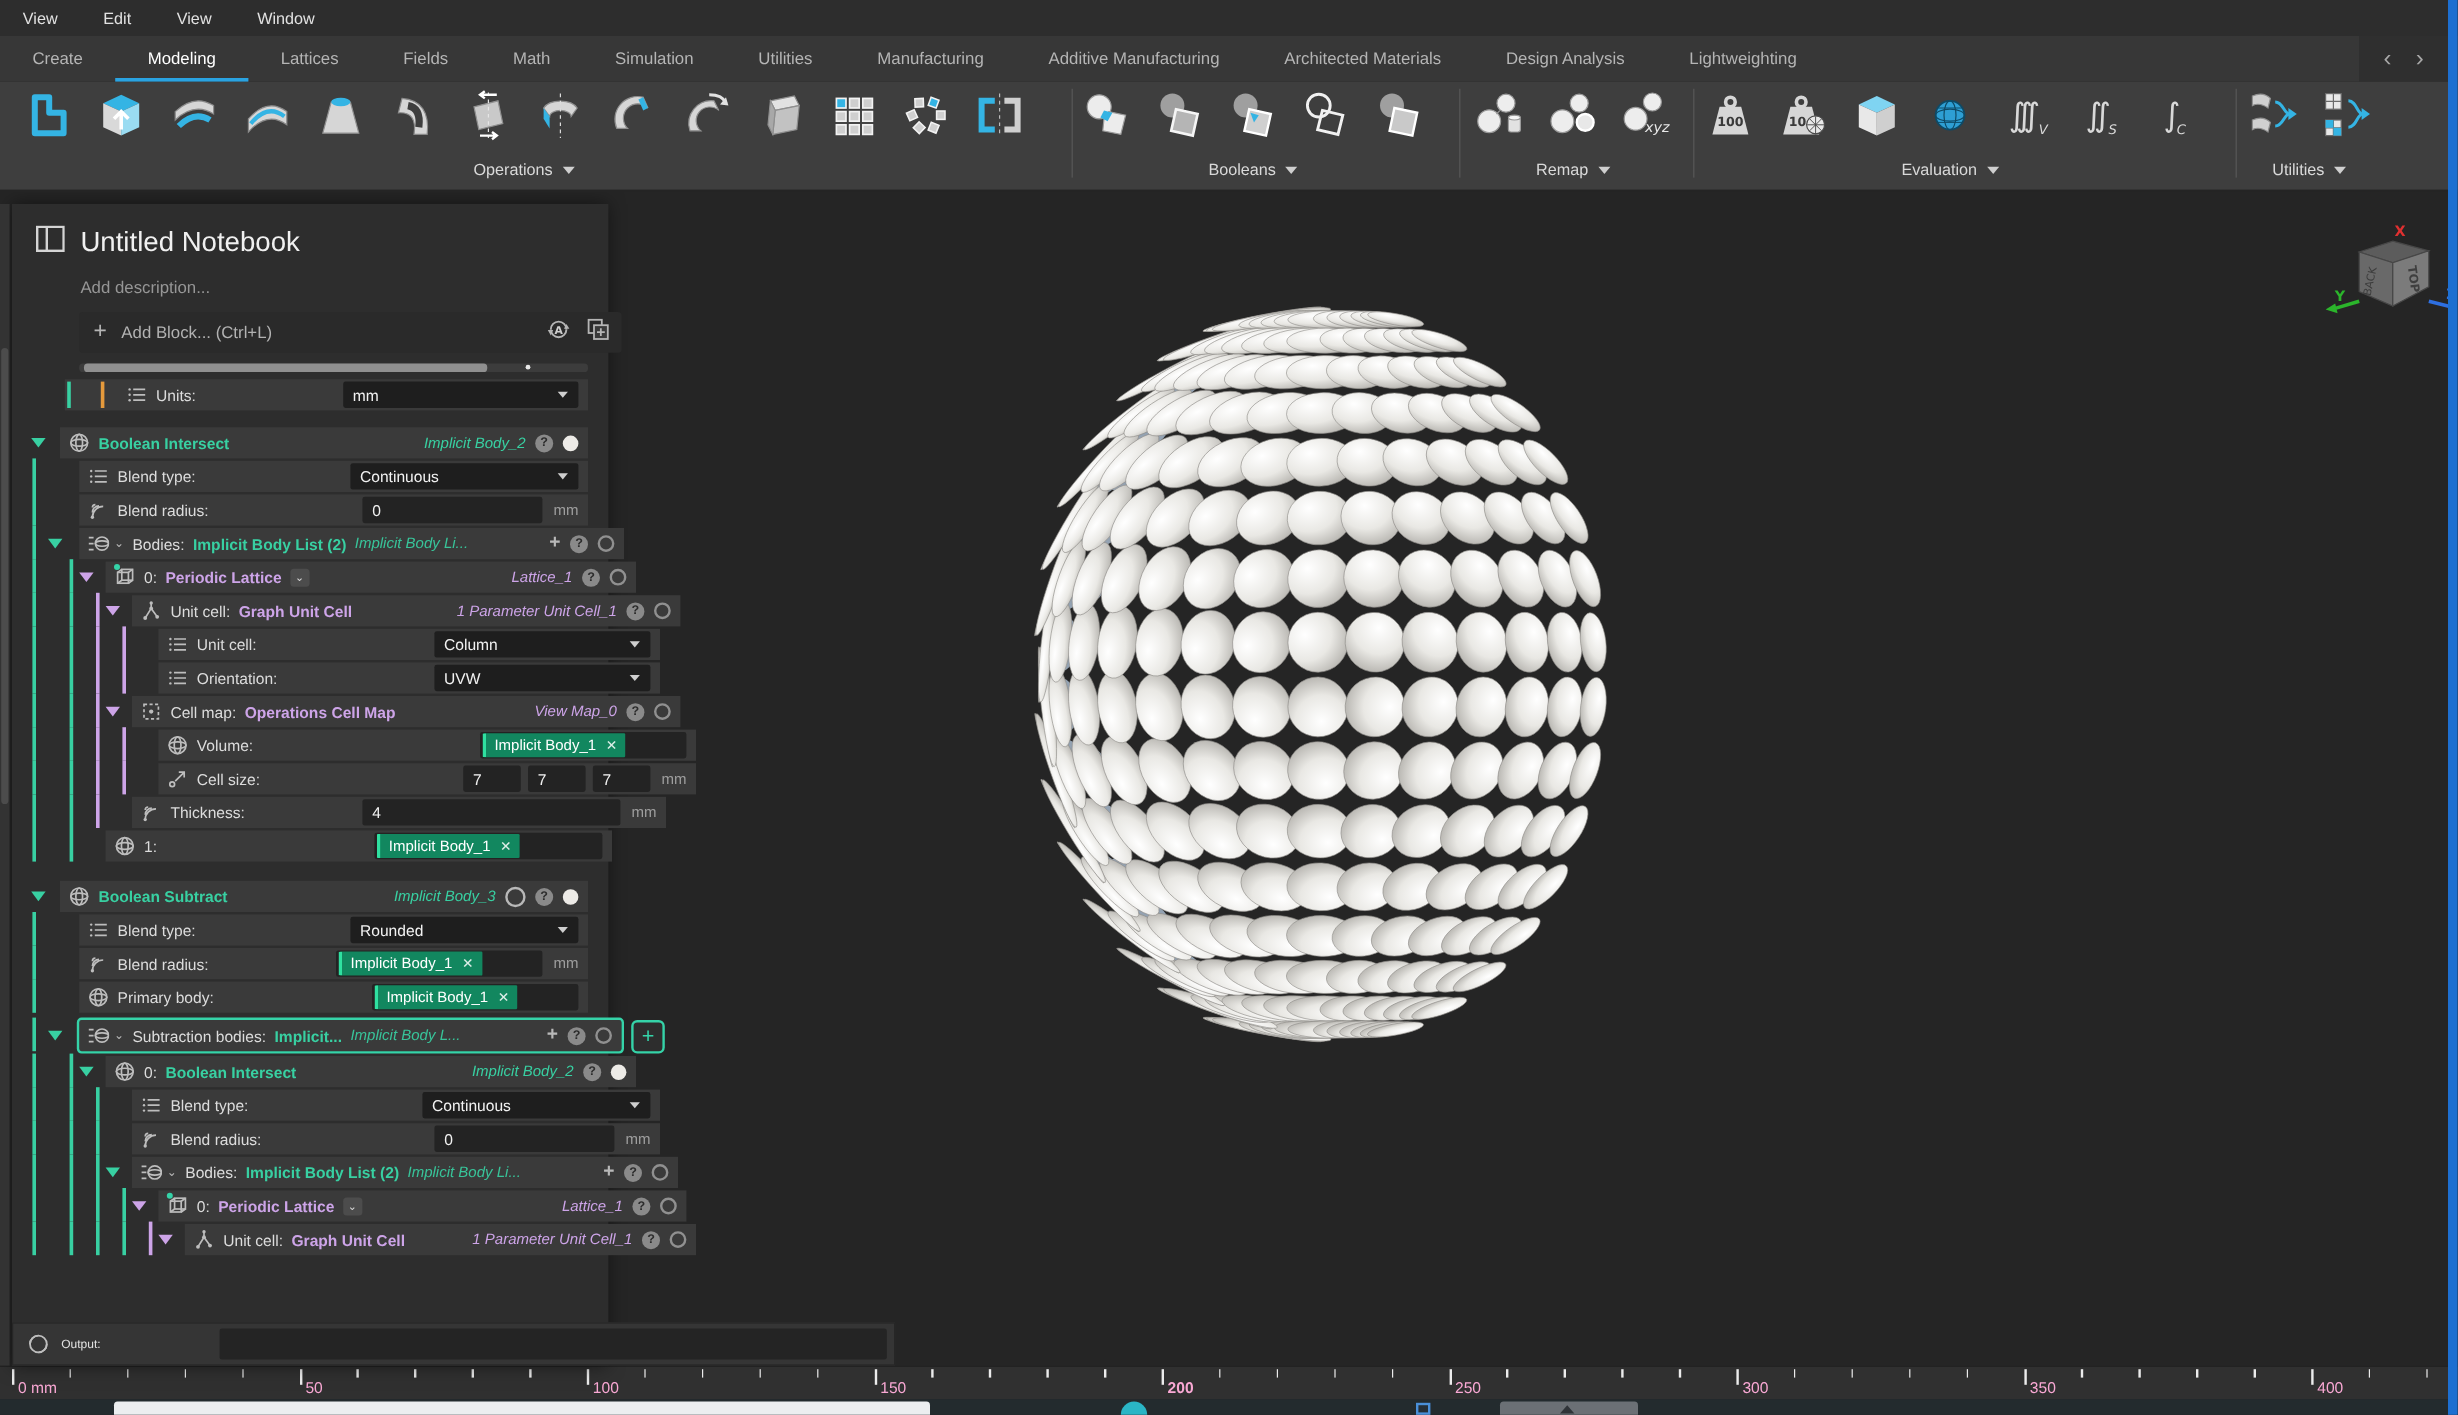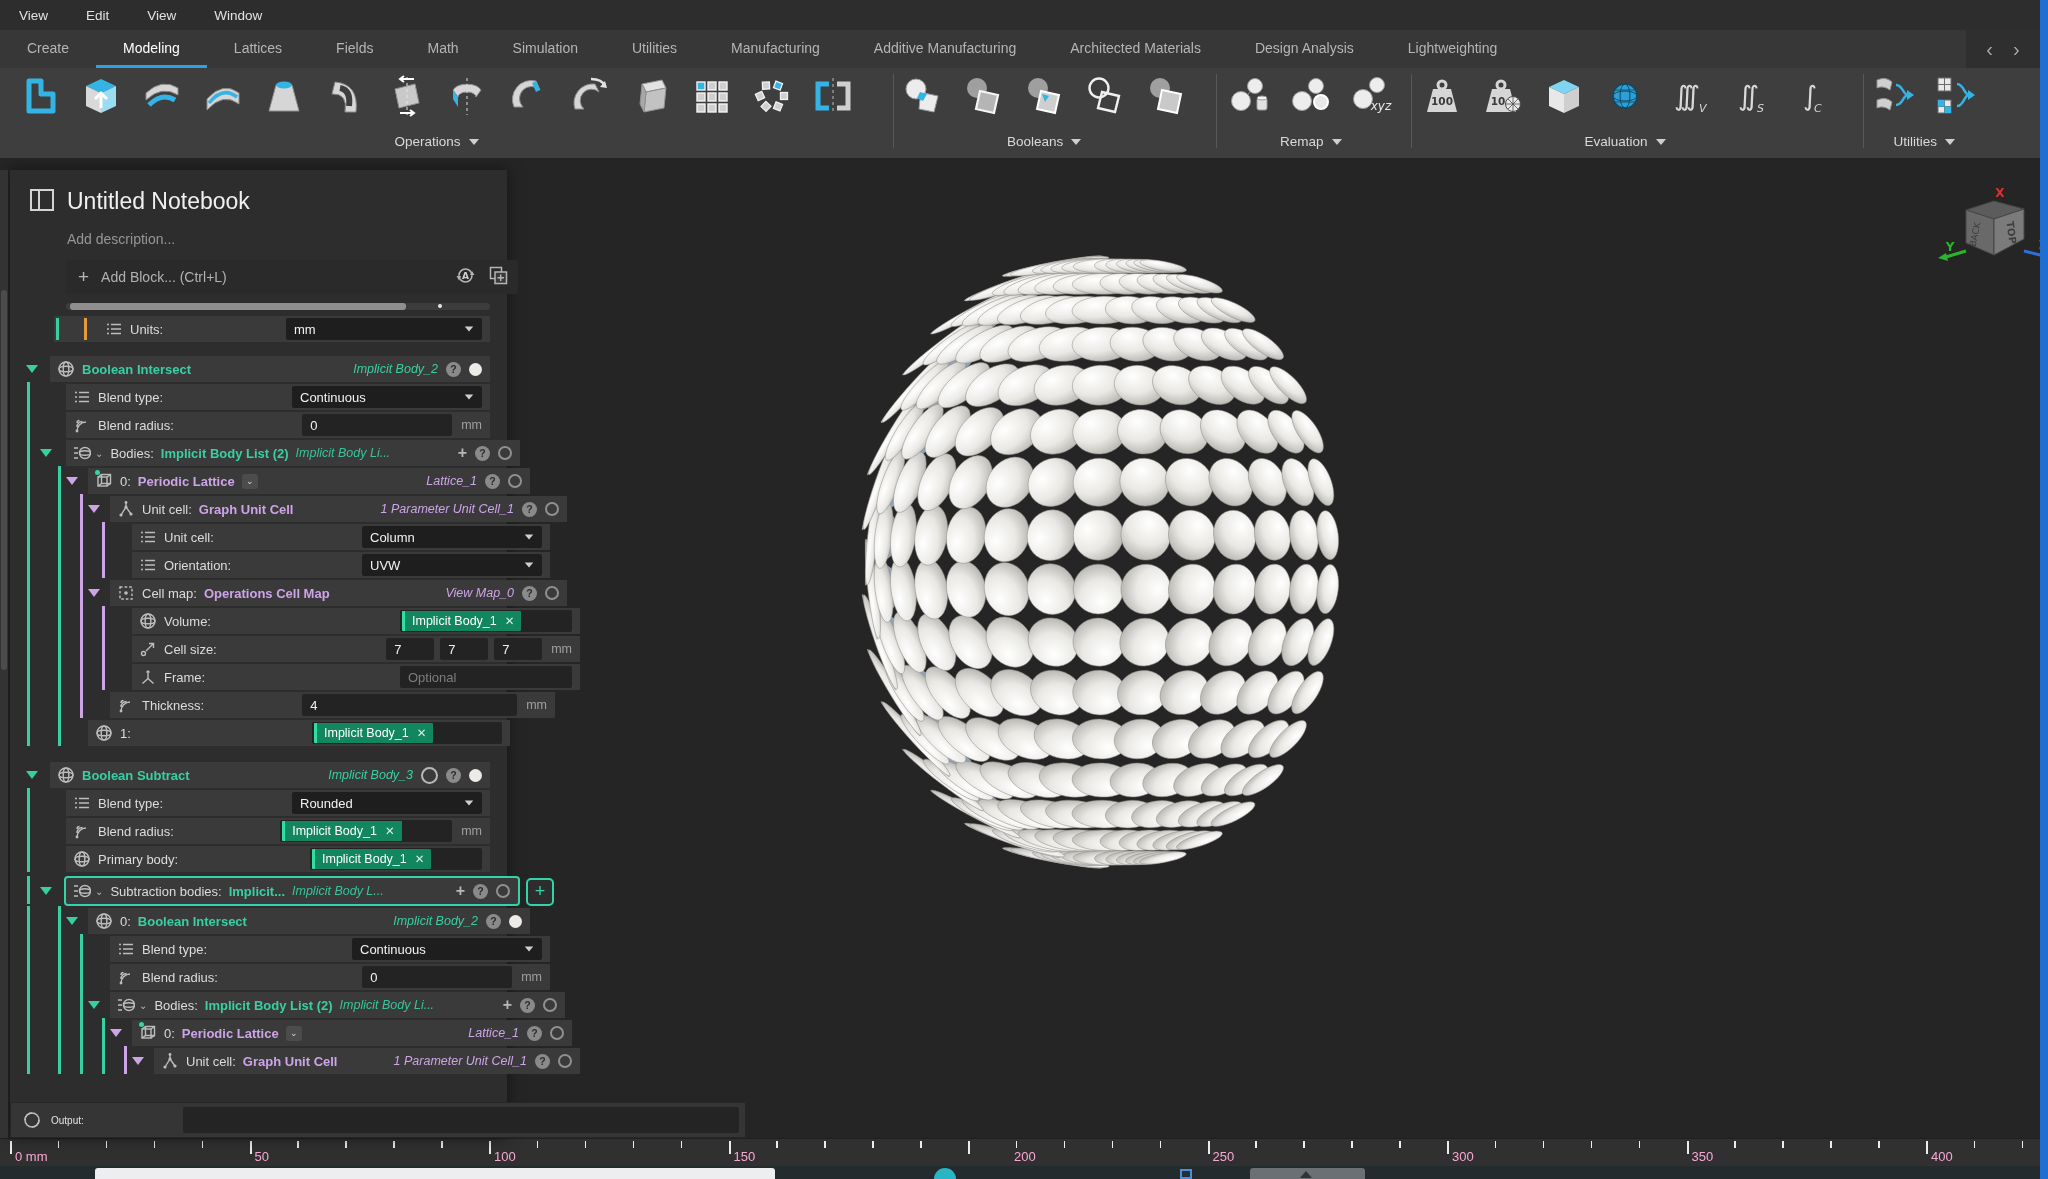--- a/index.html
+++ b/index.html
@@ -1007,38 +1007,20 @@
             <span class="inp" style="width: 48px;">7</span>
             <span class="inp" style="width: 48px;">7</span>
           </span>
           <span class="sfx">mm</span>
         </div>
       </div>
       <div class="row">
         <div class="guide" style="left: 17px; background: rgb(56, 208, 162);"></div>
         <div class="guide" style="left: 48px; background: rgb(56, 208, 162);"></div>
         <div class="guide" style="left: 70px; background: rgb(205, 164, 232);"></div>
-        <div class="guide" style="left: 92px; background: rgb(205, 164, 232);"></div>
-        <div class="rowbg" style="left: 122px; width: 448px;">
-          <span class="ricon">
-            <svg width="18" height="18" viewBox="0 0 18 18">
-              <path d="M9,10.5 V3 M9,10.5 L3.5,15.5 M9,10.5 L14.5,15.5" fill="none" stroke="#bdbdbd" stroke-width="1.4"></path>
-              <path d="M7.5,4.5 L9,3 L10.5,4.5" fill="none" stroke="#bdbdbd" stroke-width="1.4"></path>
-            </svg>
-          </span>
-          <span class="lbl">Frame:</span>
-          <span class="ctrls">
-            <span class="inp ph" style="width: 172px;">Optional</span>
-          </span>
-        </div>
-      </div>
-      <div class="row">
-        <div class="guide" style="left: 17px; background: rgb(56, 208, 162);"></div>
-        <div class="guide" style="left: 48px; background: rgb(56, 208, 162);"></div>
-        <div class="guide" style="left: 70px; background: rgb(205, 164, 232);"></div>
         <div class="rowbg" style="left: 100px; width: 445px;">
           <span class="ricon">
             <svg width="18" height="18" viewBox="0 0 18 18">
               <path d="M4,15 A9,9 0 0 1 13,6 M4,11 A5.5,5.5 0 0 1 9.5,5.5 M4,7 A2.5,2.5 0 0 1 6.5,4.5" fill="none" stroke="#bdbdbd" stroke-width="1.4"></path>
               <circle cx="4" cy="15" r="1.4" fill="#bdbdbd"></circle>
             </svg>
           </span>
           <span class="lbl">Thickness:</span>
           <span class="ctrls">
             <span class="inp" style="width: 215px;">4</span>
@@ -1341,21 +1323,21 @@
     <div class="tick minor" style="left: 584.8px;"></div>
     <div class="tick minor" style="left: 632.7px;"></div>
     <div class="tick minor" style="left: 680.6px;"></div>
     <div class="tick major" style="left: 728.5px;"></div>
     <div class="tick-label" style="left: 733.5px;">150</div>
     <div class="tick minor" style="left: 776.4px;"></div>
     <div class="tick minor" style="left: 824.3px;"></div>
     <div class="tick minor" style="left: 872.2px;"></div>
     <div class="tick minor" style="left: 920.1px;"></div>
     <div class="tick major" style="left: 968px;"></div>
-    <div class="tick-label" style="left: 1014px;">200</div>
+    <div class="tick-label" style="left: 973px; font-weight: bold;">200</div>
     <div class="tick minor" style="left: 1015.9px;"></div>
     <div class="tick minor" style="left: 1063.8px;"></div>
     <div class="tick minor" style="left: 1111.7px;"></div>
     <div class="tick minor" style="left: 1159.6px;"></div>
     <div class="tick major" style="left: 1207.5px;"></div>
     <div class="tick-label" style="left: 1212.5px;">250</div>
     <div class="tick minor" style="left: 1255.4px;"></div>
     <div class="tick minor" style="left: 1303.3px;"></div>
     <div class="tick minor" style="left: 1351.2px;"></div>
     <div class="tick minor" style="left: 1399.1px;"></div>

